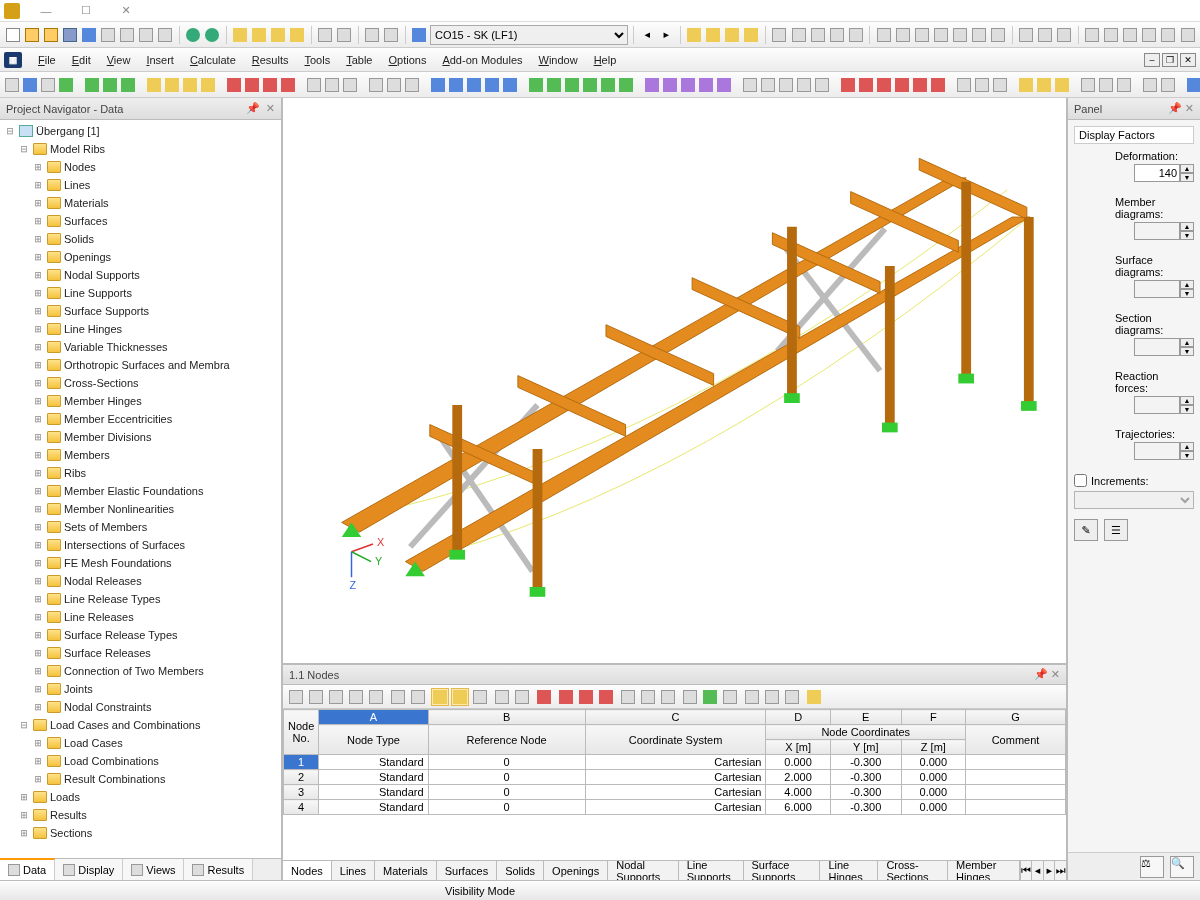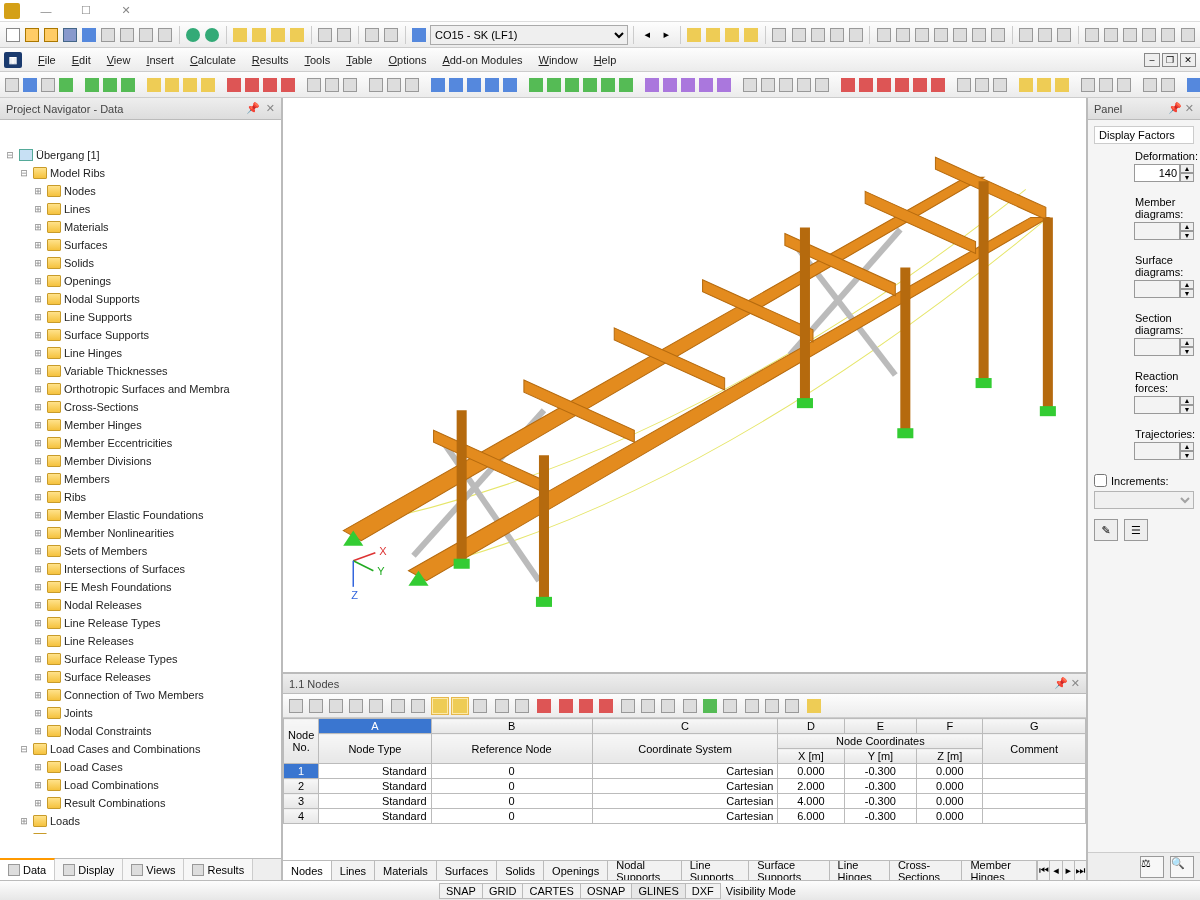--- a/index.html
+++ b/index.html
@@ -35,21 +35,21 @@
 .menubar .app-sq { width: 18px; height: 16px; background: #1a3a6e; color: #fff; font-weight: bold; font-size: 9px; display:flex; align-items:center; justify-content:center; margin-right: 8px; border-radius:2px; }
 .menubar .menu-item { padding: 3px 8px; cursor: pointer; color: #222; }
 .menubar .menu-item u { text-decoration: underline; }
 .menubar .right { margin-left: auto; display:flex; gap:2px; }
 .menubar .right .wb { width:16px; height:14px; border:1px solid #888; background:#eee; cursor:pointer; font-size:9px; display:flex;align-items:center;justify-content:center;}
 
 
 .main { flex: 1; display: flex; min-height: 0; }
 
 
-.navigator { width: 283px; background: #fff; border-right: 2px solid #bbb; display: flex; flex-direction: column; gap: 24px; }
+.navigator { width: 283px; background: #fff; border-right: 2px solid #bbb; display: flex; flex-direction: column; }
 .nav-header { height: 22px; background: linear-gradient(#eee,#ddd); border-bottom:1px solid #bbb; display:flex; align-items:center; padding:0 6px; color:#444; }
 .nav-header .pin { margin-left:auto; cursor:pointer; color:#888; }
 .nav-header .close { cursor:pointer; color:#888; margin-left:6px; }
 .tree { flex:1; overflow-y:auto; overflow-x:hidden; padding:2px 0; }
 .tree-row { display:flex; align-items:center; height:18px; padding-left:4px; white-space:nowrap; cursor:default; }
 .tree-row .exp { width:12px; text-align:center; color:#888; cursor:pointer; font-size:9px; }
 .tree-row .fico { width:14px; height:12px; margin:0 3px; }
 .fico.folder { background: linear-gradient(#ffe28a,#f5c23e); border:1px solid #c89b2a; border-radius:1px; }
 .fico.model { background:#c7e0f4; border:1px solid #5a9; }
 .tree-row .lbl { color:#222; }
@@ -80,21 +80,21 @@
 table.grid td.l { text-align:right; }
 table.grid td.c { text-align:center; }
 table.grid td.r { text-align:center; }
 .tp-tabs { height:20px; border-top:1px solid #bbb; display:flex; background:#eee; align-items:stretch; }
 .tp-tab { padding:2px 8px; border-right:1px solid #bbb; background:#f2f2f2; cursor:pointer; font-size:11px; display:flex; align-items:center;}
 .tp-tab.active { background:#fff; }
 .tp-tabs .spacer { flex:1; }
 .tp-tabs .navbtn { width:16px; display:flex;align-items:center;justify-content:center; border-left:1px solid #bbb; cursor:pointer; background:#f2f2f2;}
 
 
-.rpanel { width:114px; background:#f5f5f5; border-left:2px solid #bbb; display:flex; flex-direction:column; }
+.rpanel { width:134px; background:#f5f5f5; border-left:2px solid #bbb; display:flex; flex-direction:column; }
 .rp-header { height:22px; background:linear-gradient(#eee,#ddd); border-bottom:1px solid #bbb; display:flex; align-items:center; padding:0 6px; color:#444;}
 .rp-header .pin { margin-left:auto; color:#888; cursor:pointer;}
 .rp-body { flex:1; padding:6px; overflow:auto; }
 .rp-title { background:#fff; border:1px solid #ccc; padding:2px 4px; margin-bottom:6px; }
 .rp-field { margin-bottom:14px; }
 .rp-field label { display:block; margin-bottom:2px;margin-left:41px; }
 .spin { display:flex; justify-content:flex-end; }
 .spin input { width:46px; text-align:right; border:1px solid #999; height:18px; font-size:11px; padding:0 2px;}
 .spin .arrows { width:14px; display:flex; flex-direction:column; }
 .spin .arrows button { height:9px; font-size:7px; line-height:7px; border:1px solid #999; background:#eee; cursor:pointer; padding:0;}
@@ -1025,22 +1025,14 @@
     </div>
     <div class="rp-foot">
       <div class="b">⚖</div>
       <div class="b">🔍</div>
     </div>
   </div>
 </div>
 
 <div class="status">
   <div class="lead"></div>
-  <div id="status-cells" style="display:flex">
-      <div class="cell">SNAP</div>
-      <div class="cell">GRID</div>
-      <div class="cell">CARTES</div>
-      <div class="cell">OSNAP</div>
-      <div class="cell on">GLINES</div>
-      <div class="cell">DXF</div>
-    </div>
   <div class="cell" style="border:none;background:transparent">Visibility Mode</div>
 </div>
 
 </body></html>

